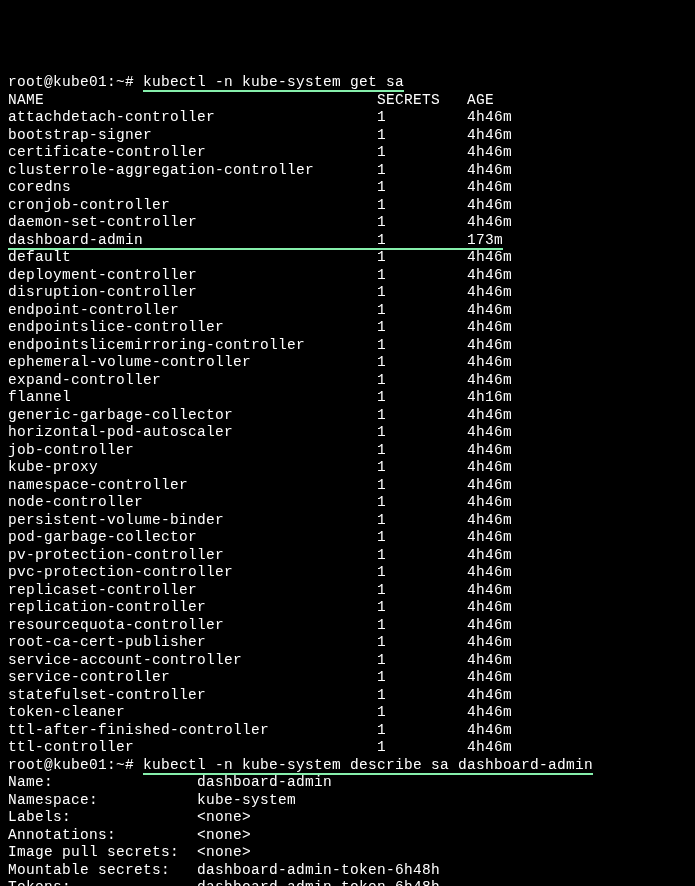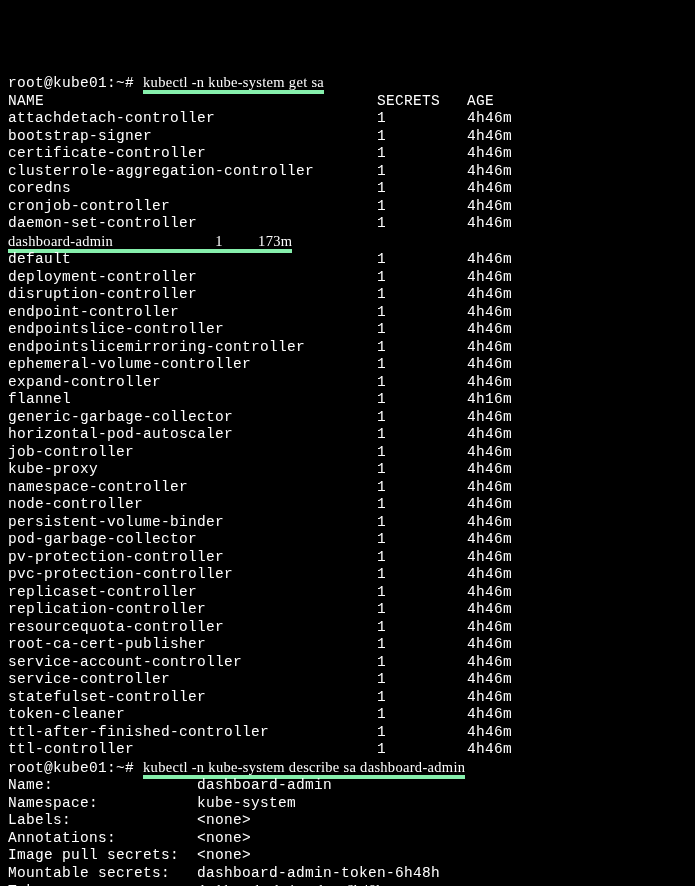--- a/index.html
+++ b/index.html
@@ -12,22 +12,21 @@
       color: #ffffff;
       font-family: 'Consolas', 'Courier New', monospace;
       font-size: 14.5px;
       line-height: 17.5px;
       padding: 4px 8px;
       width: 695px;
       white-space: pre;
       letter-spacing: 0.3px;
     }
     .red-underline {
-      border-bottom: 4px solid #86efac;
-      font-family: Liberation Serif, serif;
+      border-bottom: 2px solid #86efac;
     }
     .row {
       display: block;
     }
     .terminal-area {
       position: relative;
     }
   </style>
 </head>
 <body>

